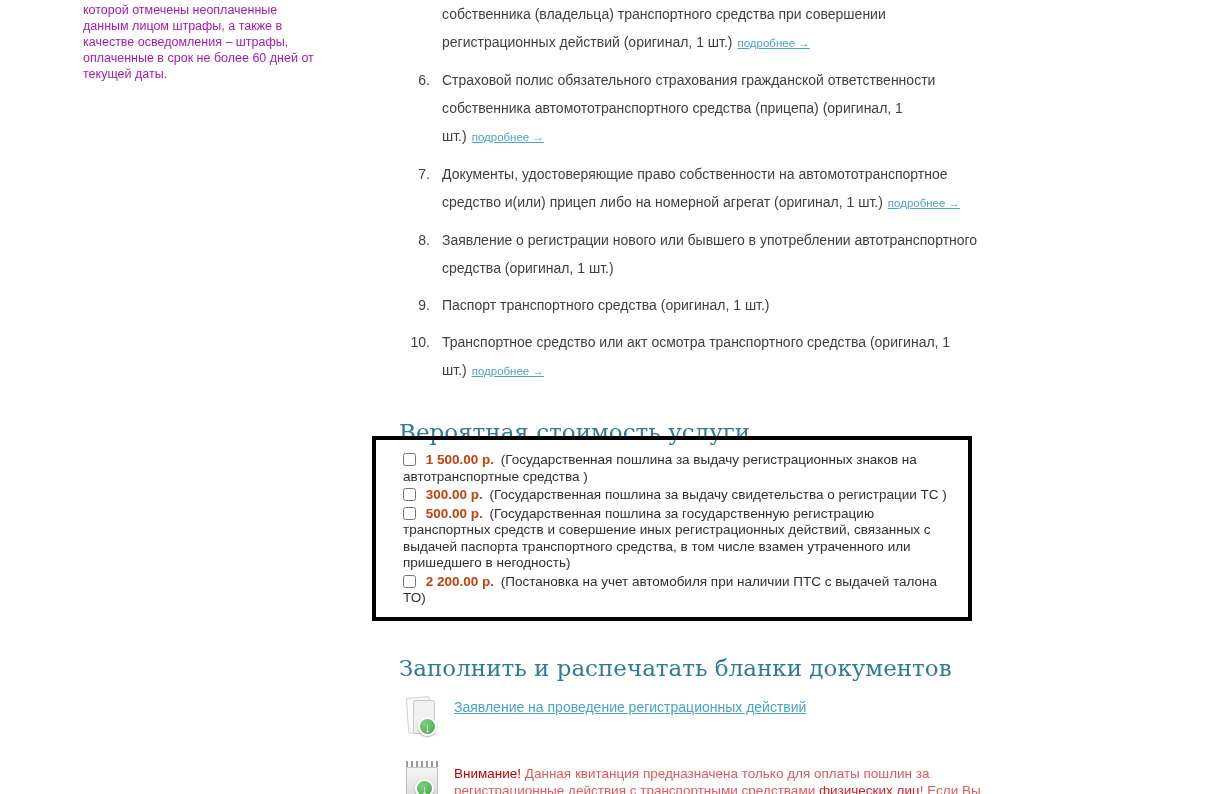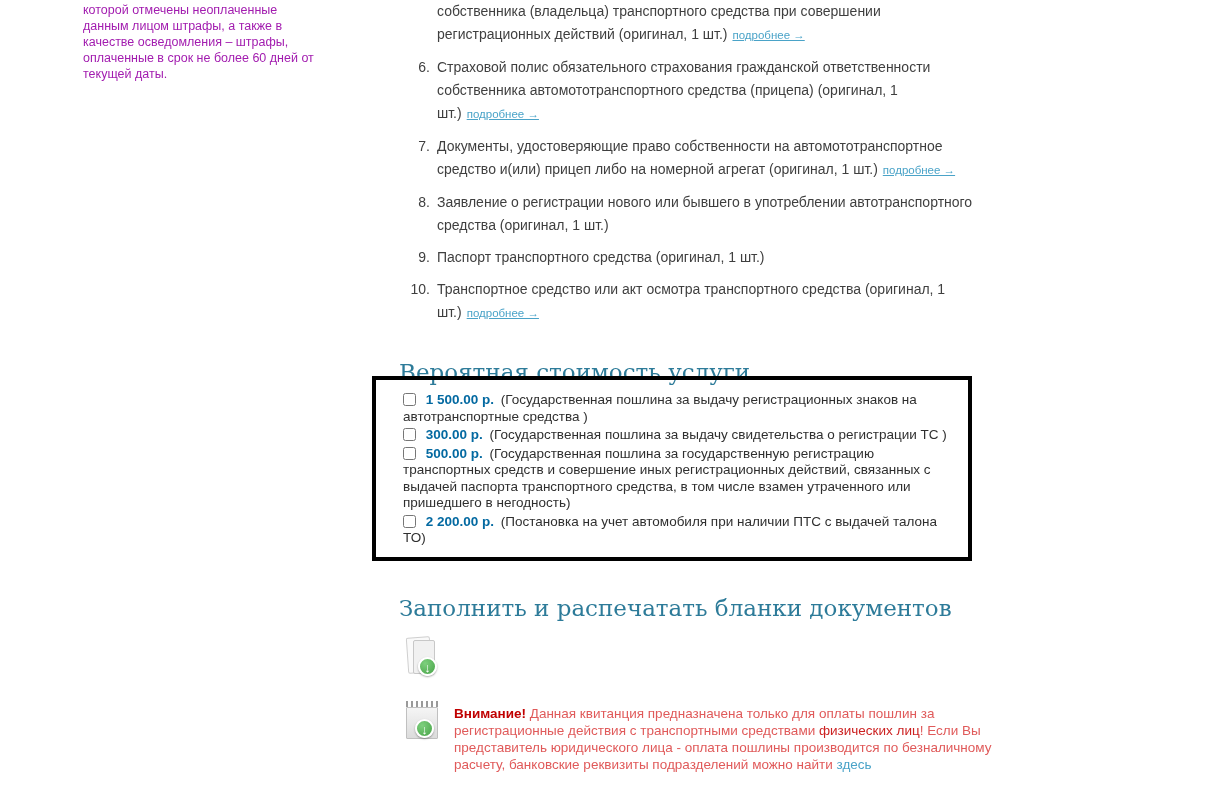--- a/index.html
+++ b/index.html
@@ -13,21 +13,21 @@
   .sidebar-note {
     position: absolute; left: 83px; top: 2px; width: 235px;
     font-size: 12.5px; line-height: 16px; color: #a21caf;
   }
   .main {
     position: absolute; left: 395px; top: 0; width: 592px;
   }
   
   .doc-list { list-style: none; }
   .doc-item { display: flex; margin-bottom: 9px; color: #3f3f3f;
-              font-size: 14px; line-height: 23px; }
+              font-size: 14px; line-height: 28px; justify-content: space-between; }
   .doc-item .num { flex: 0 0 42px; text-align: right; padding-right: 7px; }
   .doc-item .doc-text { flex: 1; max-width: 545px; }
   a.more {
     color: #4aa3c8; font-size: 11.5px; text-decoration: underline;
     margin-left: 5px; cursor: pointer; white-space: nowrap;
   }
   a.more:empty { display: none; }
   h2.section-title {
     font-family: "DejaVu Serif", "Liberation Serif", serif;
     font-weight: normal; font-size: 23px; color: #2d7b99;
@@ -44,33 +44,33 @@
     border: 4px solid #000;
     background: transparent;
     padding: 10px 18px 8px 27px;
   }
   .fee { display: block; margin: 2px 0; font-size: 13.5px;
          line-height: 16.5px; color: #2f2f2f; cursor: pointer; }
   .fee input[type=checkbox] {
     width: 13px; height: 13px; margin: 0 6px 0 0;
     vertical-align: -2px; cursor: pointer;
   }
-  .fee b { color: #0369a1; text-align: right; }
+  .fee b { color: #c2410c; text-align: right; }
   .fee .fee-desc { margin-left: 3px; }
   .forms-title { margin-top: 8px; }
   .form-row { display: flex; margin: 14px 0 0 9px; }
   .form-row .row-body { margin-left: 10px; padding-top: 3px; }
   a.doc-link {
     color: #4aa3c8; font-size: 14px; text-decoration: underline; cursor: pointer;
   }
   .warning {
     margin-top: 3px; width: 540px;
     font-size: 13.5px; line-height: 17px; color: #e05a5a;
   }
-  .warning .warn-strong { color: #c00000; font-weight: bold; }
+  .warning .warn-strong { color: #c00000; font-weight: normal; }
   .warning .warn-bold { color: #cc2222; font-weight: normal; }
   a.inline-link { color: #4aa3c8; cursor: pointer; }
   
   .file-icon { position: relative; flex: 0 0 40px; width: 40px; height: 50px; }
   .file-icon .page-back {
     position: absolute; left: 3px; top: 2px; width: 24px; height: 36px;
     background: #fafafa; border: 1px solid #cfcfcf; border-radius: 2px;
     transform: rotate(-4deg);
   }
   .file-icon .page-front {
@@ -162,20 +162,23 @@
     </div>
 
     <h2 class="section-title forms-title">Заполнить и распечатать бланки документов</h2>
 
     <div class="form-row">
       <div class="file-icon">
         <div class="page-back"></div>
         <div class="page-front"></div>
         <div class="dl-badge">↓</div>
       </div>
+      <div class="row-body">
+        <a class="doc-link">Заявление на проведение регистрационных действий</a>
+      </div>
     </div>
 
     <div class="form-row">
       <div class="pad-icon">
         <div class="spiral"></div>
         <div class="pad-body"></div>
         <div class="dl-badge">↓</div>
       </div>
       <div class="row-body">
         <p class="warning"><span class="warn-strong">Внимание!</span><span> Данная квитанция предназначена только для оплаты пошлин за регистрационные действия с транспортными средствами </span><span class="warn-bold">физических лиц</span><span>! Если Вы представитель юридического лица - оплата пошлины производится по безналичному расчету, банковские реквизиты подразделений можно найти </span><a class="inline-link">здесь</a></p>

